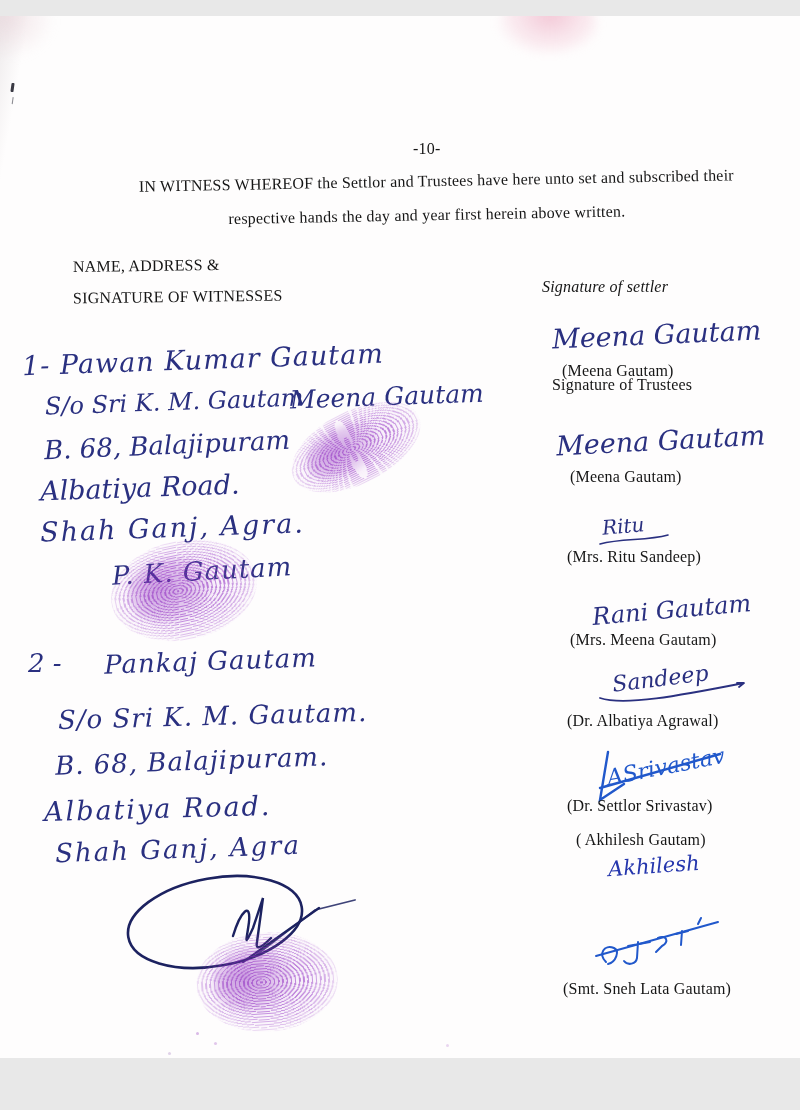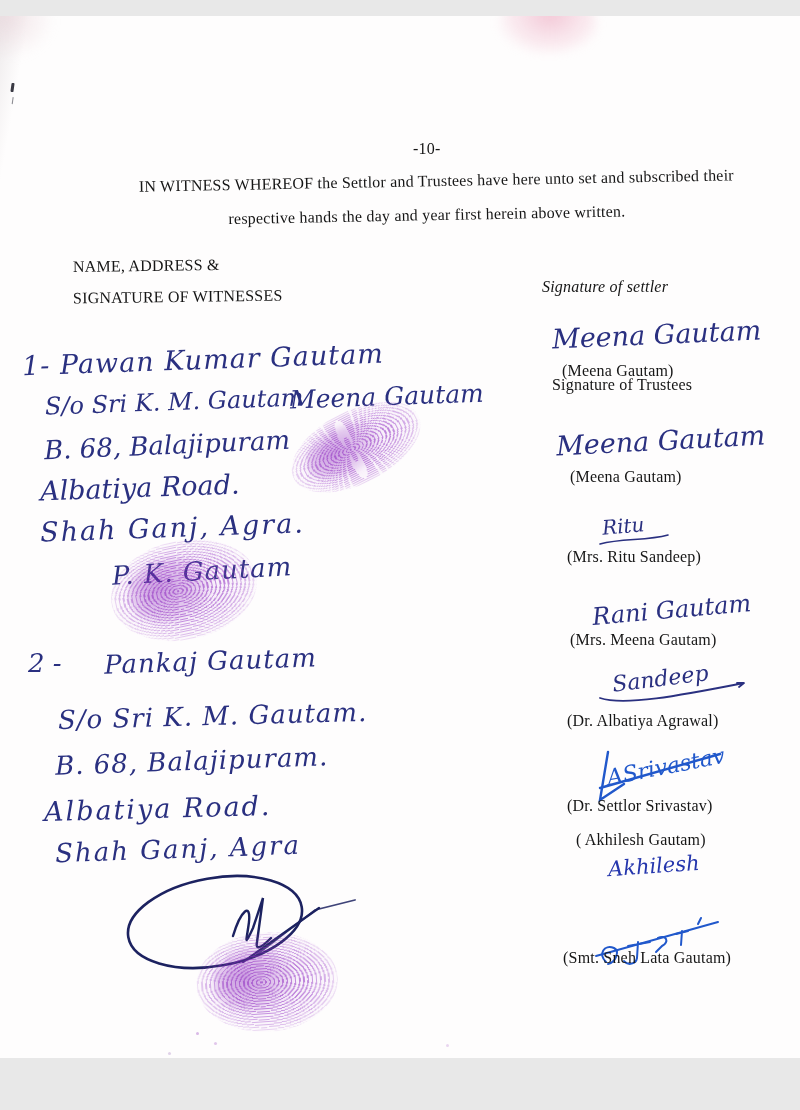--- a/index.html
+++ b/index.html
@@ -125,21 +125,21 @@
   <div class="typed" style="left:576px;top:815px;">( Akhilesh Gautam)</div>
 
   <svg style="left:592px;top:896px;" width="130" height="58" viewBox="0 0 130 58">
     <path d="M4 44 L 126 10" stroke="#2158cb" stroke-width="2" fill="none" stroke-linecap="round"></path>
     <path d="M14 50 C 6 42, 12 32, 22 36 C 28 39, 24 50, 16 52
              M36 34 L 58 30 M46 30 L 45 46 C 44 52, 36 54, 32 49
              M66 26 C 74 22, 78 30, 70 34 L 64 40
              M84 22 L 96 19 M90 19 L 89 33
              M106 12 L 109 6" stroke="#2158cb" stroke-width="2" fill="none" stroke-linecap="round" stroke-linejoin="round"></path>
   </svg>
-  <div class="typed" style="left:563px;top:933px;">(Smt. Sneh Lata Gautam)</div>
+  <div class="typed" style="left:563px;top:964px;">(Smt. Sneh Lata Gautam)</div>
 
   <div class="hand" style="left:22px;top:328px;font-size:27px;letter-spacing:1px;transform:rotate(-2deg);">1- Pawan Kumar Gautam</div>
   <div class="hand" style="left:45px;top:372px;font-size:24px;transform:rotate(-2deg);">S/o Sri K. M. Gautam</div>
   <div class="hand" style="left:290px;top:366px;font-size:25px;transform:rotate(-2deg);">Meena Gautam</div>
   <div class="hand" style="left:44px;top:414px;font-size:26px;transform:rotate(-2.5deg);">B. 68, Balajipuram</div>
   <div class="hand" style="left:40px;top:456px;font-size:27px;transform:rotate(-2deg);">Albatiya Road.</div>
   <div class="hand" style="left:40px;top:496px;font-size:27px;letter-spacing:2px;transform:rotate(-2deg);">Shah Ganj, Agra.</div>
   <div class="hand" style="left:112px;top:540px;font-size:26px;letter-spacing:1px;transform:rotate(-3deg);">P. K. Gautam</div>
 
   <div class="thumbprint" style="left:286px;top:394px;width:140px;height:74px;transform:rotate(-27deg);"></div>

